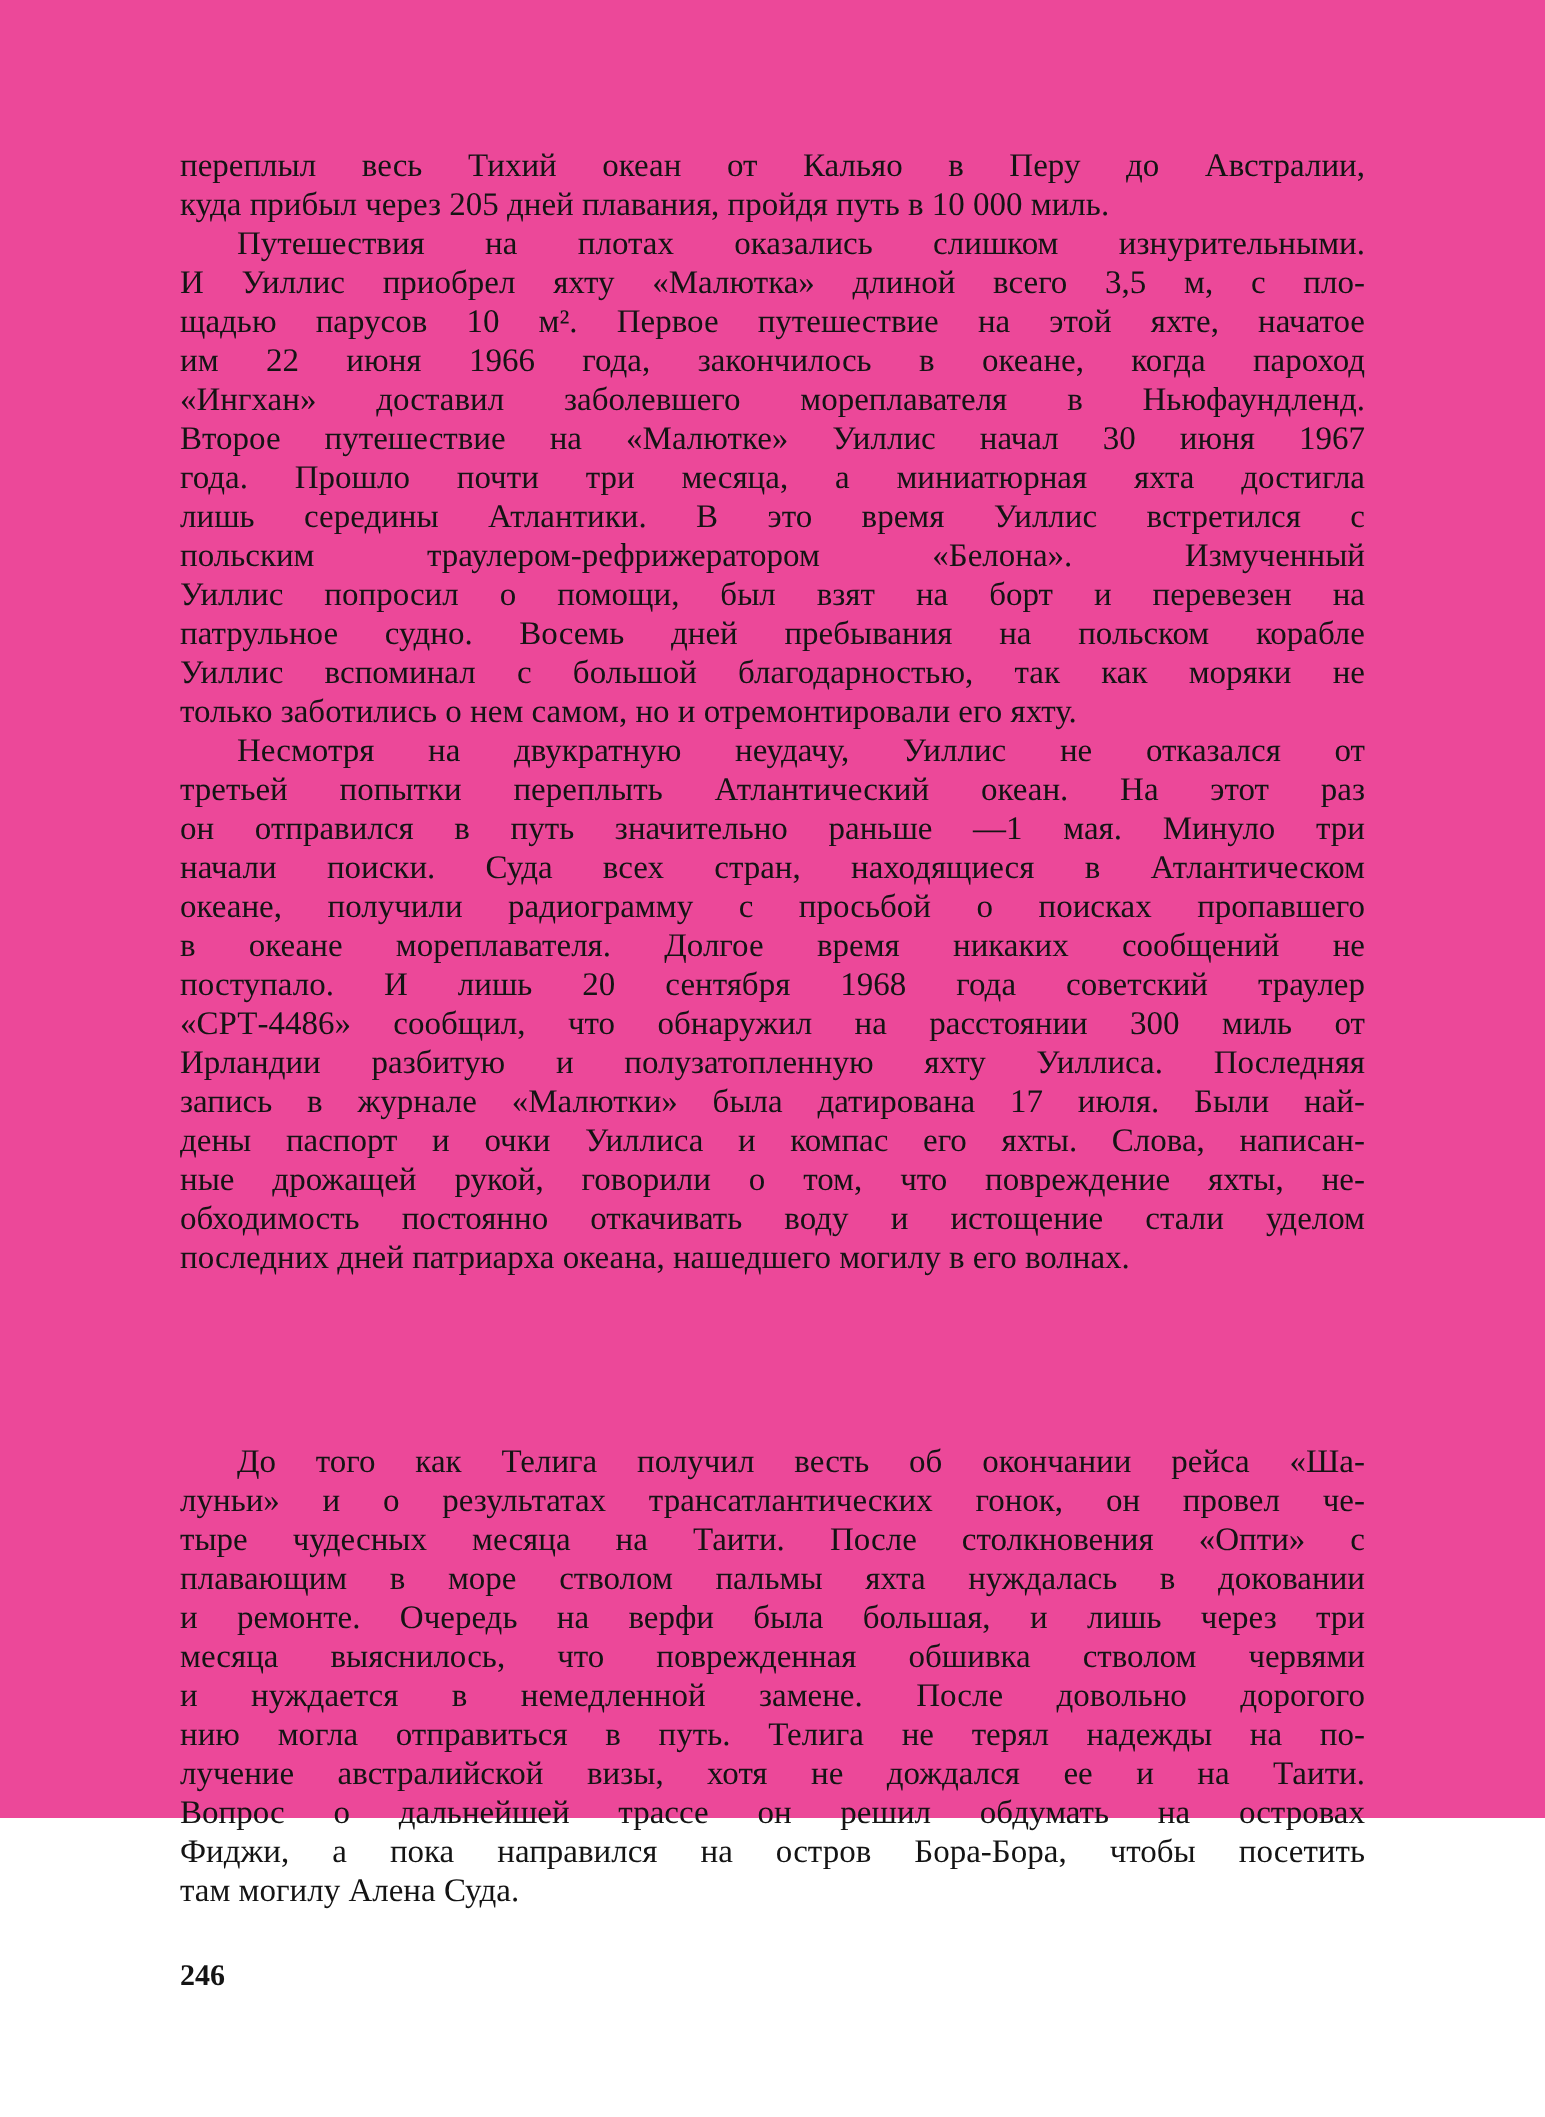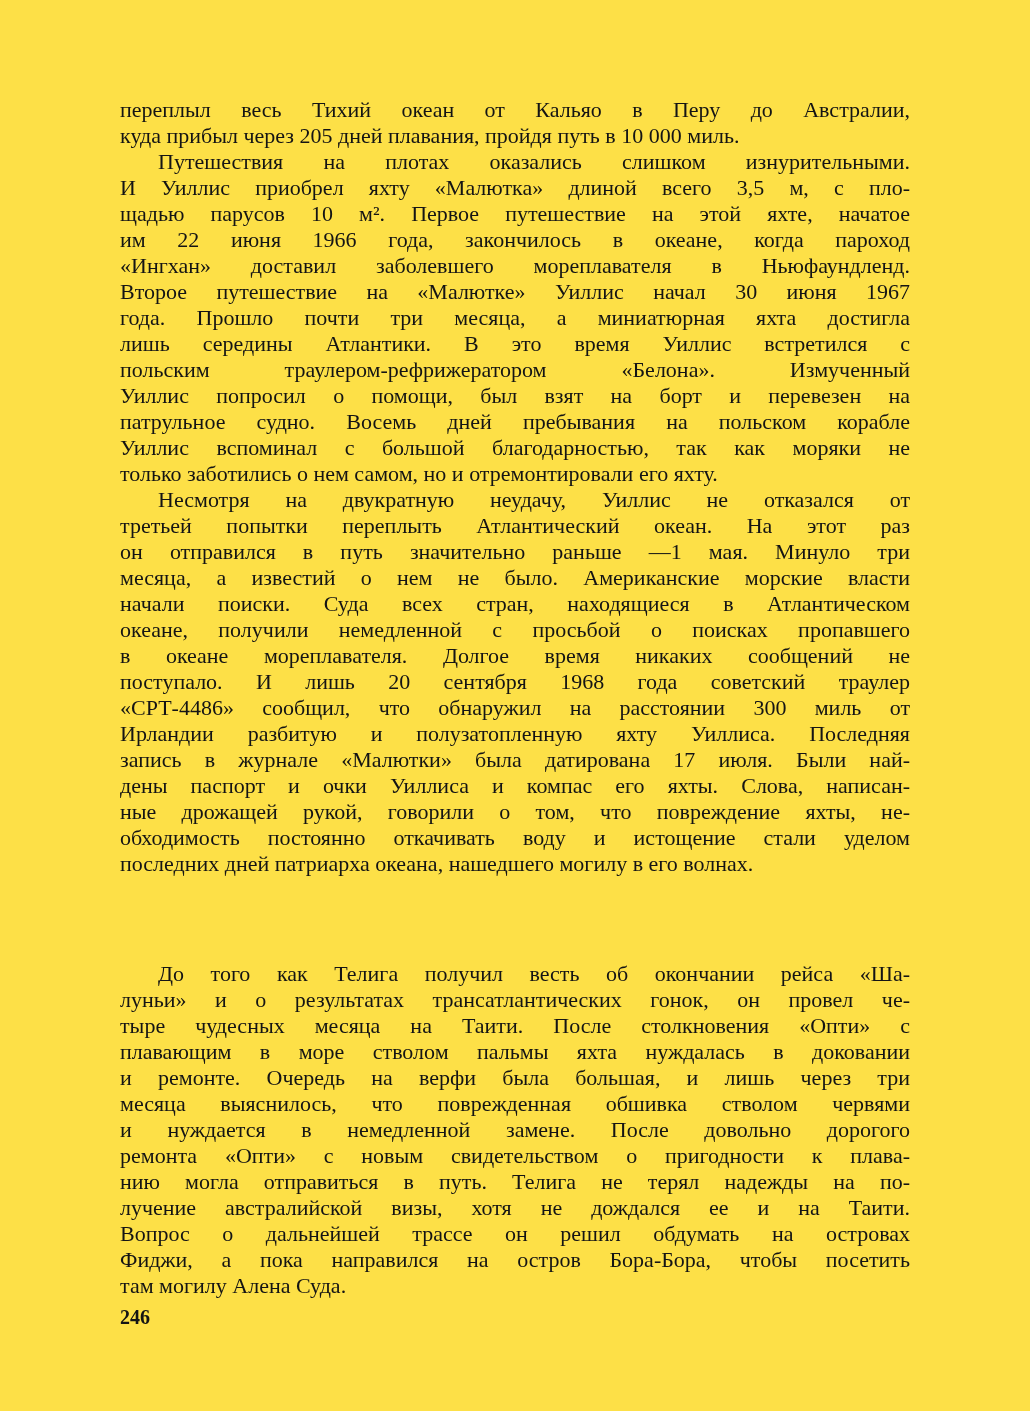--- a/index.html
+++ b/index.html
@@ -1,17 +1,17 @@
 <!DOCTYPE html>
 <html><head>
 <meta charset="utf-8">
 <style>
   html, body { margin: 0; padding: 0; background: #ffffff; }
   body { width: 1030px; height: 1411px; position: relative; overflow: hidden; }
-  .page { position: absolute; left: 0; top: 0; width: 1030px; height: 1411px; background: #fde047; }
+  .page { position: absolute; left: 0; top: 0; width: 1030px; height: 1212px; background: #ec4899; }
   .block { position: absolute; left: 120px; width: 790px; font-family: "Liberation Serif", "DejaVu Serif", serif; font-size: 22px; color: #141414; }
   .line { height: 26px; line-height: 26px; white-space: nowrap; text-align: justify; text-align-last: justify; display: block; }
   .line.last { text-align-last: left; }
   .line.indent { padding-left: 38px; }
   #sec1 { top: 97px; }
   #sec2 { top: 927px; margin-top: 34px; }
   .pageno { position: absolute; left: 120px; top: 1306px; font-family: "Liberation Serif", "DejaVu Serif", serif; font-size: 20px; font-weight: bold; color: #141414; }
 </style>
 </head>
 <body>
@@ -34,23 +34,22 @@
       <span class="line">польским траулером-рефрижератором «Белона». Измученный</span>
       <span class="line">Уиллис попросил о помощи, был взят на борт и перевезен на</span>
       <span class="line">патрульное судно. Восемь дней пребывания на польском корабле</span>
       <span class="line">Уиллис вспоминал с большой благодарностью, так как моряки не</span>
       <span class="line last">только заботились о нем самом, но и отремонтировали его яхту.</span>
     </div>
     <div>
       <span class="line indent">Несмотря на двукратную неудачу, Уиллис не отказался от</span>
       <span class="line">третьей попытки переплыть Атлантический океан. На этот раз</span>
       <span class="line">он отправился в путь значительно раньше —1 мая. Минуло три</span>
-      <span class="line">месяца, а известий о нем не было. Американские морские власти</span>
       <span class="line">начали поиски. Суда всех стран, находящиеся в Атлантическом</span>
-      <span class="line">океане, получили немедленной с просьбой о поисках пропавшего</span>
+      <span class="line">океане, получили радиограмму с просьбой о поисках пропавшего</span>
       <span class="line">в океане мореплавателя. Долгое время никаких сообщений не</span>
       <span class="line">поступало. И лишь 20 сентября 1968 года советский траулер</span>
       <span class="line">«СРТ-4486» сообщил, что обнаружил на расстоянии 300 миль от</span>
       <span class="line">Ирландии разбитую и полузатопленную яхту Уиллиса. Последняя</span>
       <span class="line">запись в журнале «Малютки» была датирована 17 июля. Были най-</span>
       <span class="line">дены паспорт и очки Уиллиса и компас его яхты. Слова, написан-</span>
       <span class="line">ные дрожащей рукой, говорили о том, что повреждение яхты, не-</span>
       <span class="line">обходимость постоянно откачивать воду и истощение стали уделом</span>
       <span class="line last">последних дней патриарха океана, нашедшего могилу в его волнах.</span>
     </div>
@@ -58,21 +57,20 @@
 
   <div class="block" id="sec2">
     <div>
       <span class="line indent">До того как Телига получил весть об окончании рейса «Ша-</span>
       <span class="line">луньи» и о результатах трансатлантических гонок, он провел че-</span>
       <span class="line">тыре чудесных месяца на Таити. После столкновения «Опти» с</span>
       <span class="line">плавающим в море стволом пальмы яхта нуждалась в доковании</span>
       <span class="line">и ремонте. Очередь на верфи была большая, и лишь через три</span>
       <span class="line">месяца выяснилось, что поврежденная обшивка стволом червями</span>
       <span class="line">и нуждается в немедленной замене. После довольно дорогого</span>
-      <span class="line">ремонта «Опти» с новым свидетельством о пригодности к плава-</span>
       <span class="line">нию могла отправиться в путь. Телига не терял надежды на по-</span>
       <span class="line">лучение австралийской визы, хотя не дождался ее и на Таити.</span>
       <span class="line">Вопрос о дальнейшей трассе он решил обдумать на островах</span>
       <span class="line">Фиджи, а пока направился на остров Бора-Бора, чтобы посетить</span>
       <span class="line last">там могилу Алена Суда.</span>
     </div>
   </div>
 
   <div class="pageno">246</div>
 </div>

